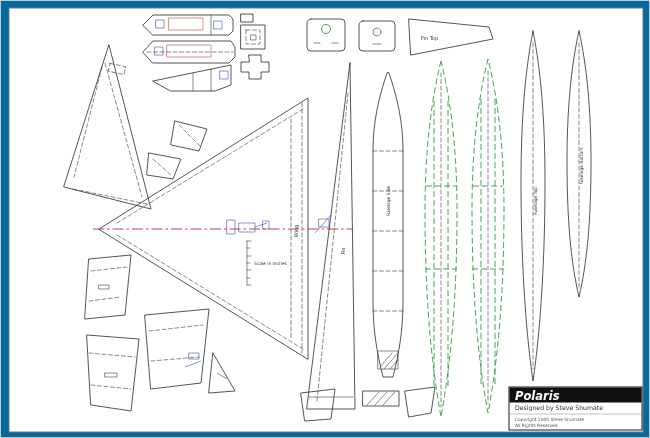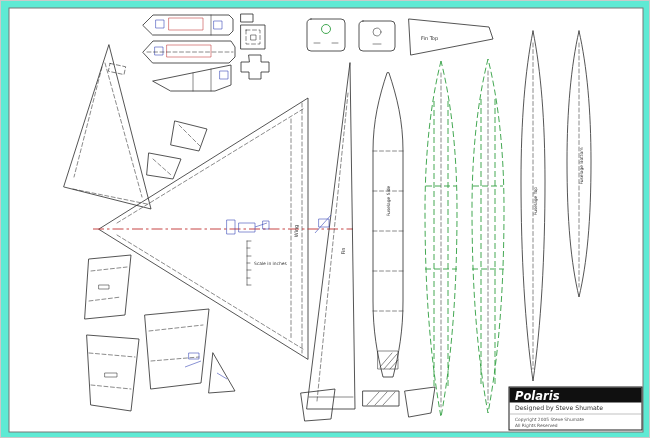--- a/index.html
+++ b/index.html
@@ -1,16 +1,16 @@
 <!DOCTYPE html>
 <html><head>
 <meta charset="utf-8">
 <style>
   html,body{margin:0;padding:0;background:#f2f2f2;}
-  #stage{width:650px;height:438px;background:#5eead4;position:relative;overflow:hidden;
+  #stage{width:650px;height:438px;background:#0369a1;position:relative;overflow:hidden;
          font-family:"DejaVu Sans", sans-serif;border:1px solid #c9c9c9;box-sizing:border-box;}
   svg{display:block;}
   svg text{font-family:"DejaVu Sans", sans-serif;}
   .ln{fill:none;stroke:#2a2a2a;stroke-width:0.8;stroke-linejoin:round;stroke-linecap:round;}
   .thin{stroke-width:0.55;}
   .dash{stroke-dasharray:4 2.5;}
   .red{stroke:#c03030;}
   .cl{fill:none;stroke:#c03030;stroke-width:0.9;stroke-dasharray:11 3 2.5 3;}
   .blue{stroke:#2838b0;}
   .green{fill:none;stroke:#2f9e3f;stroke-width:0.9;}

